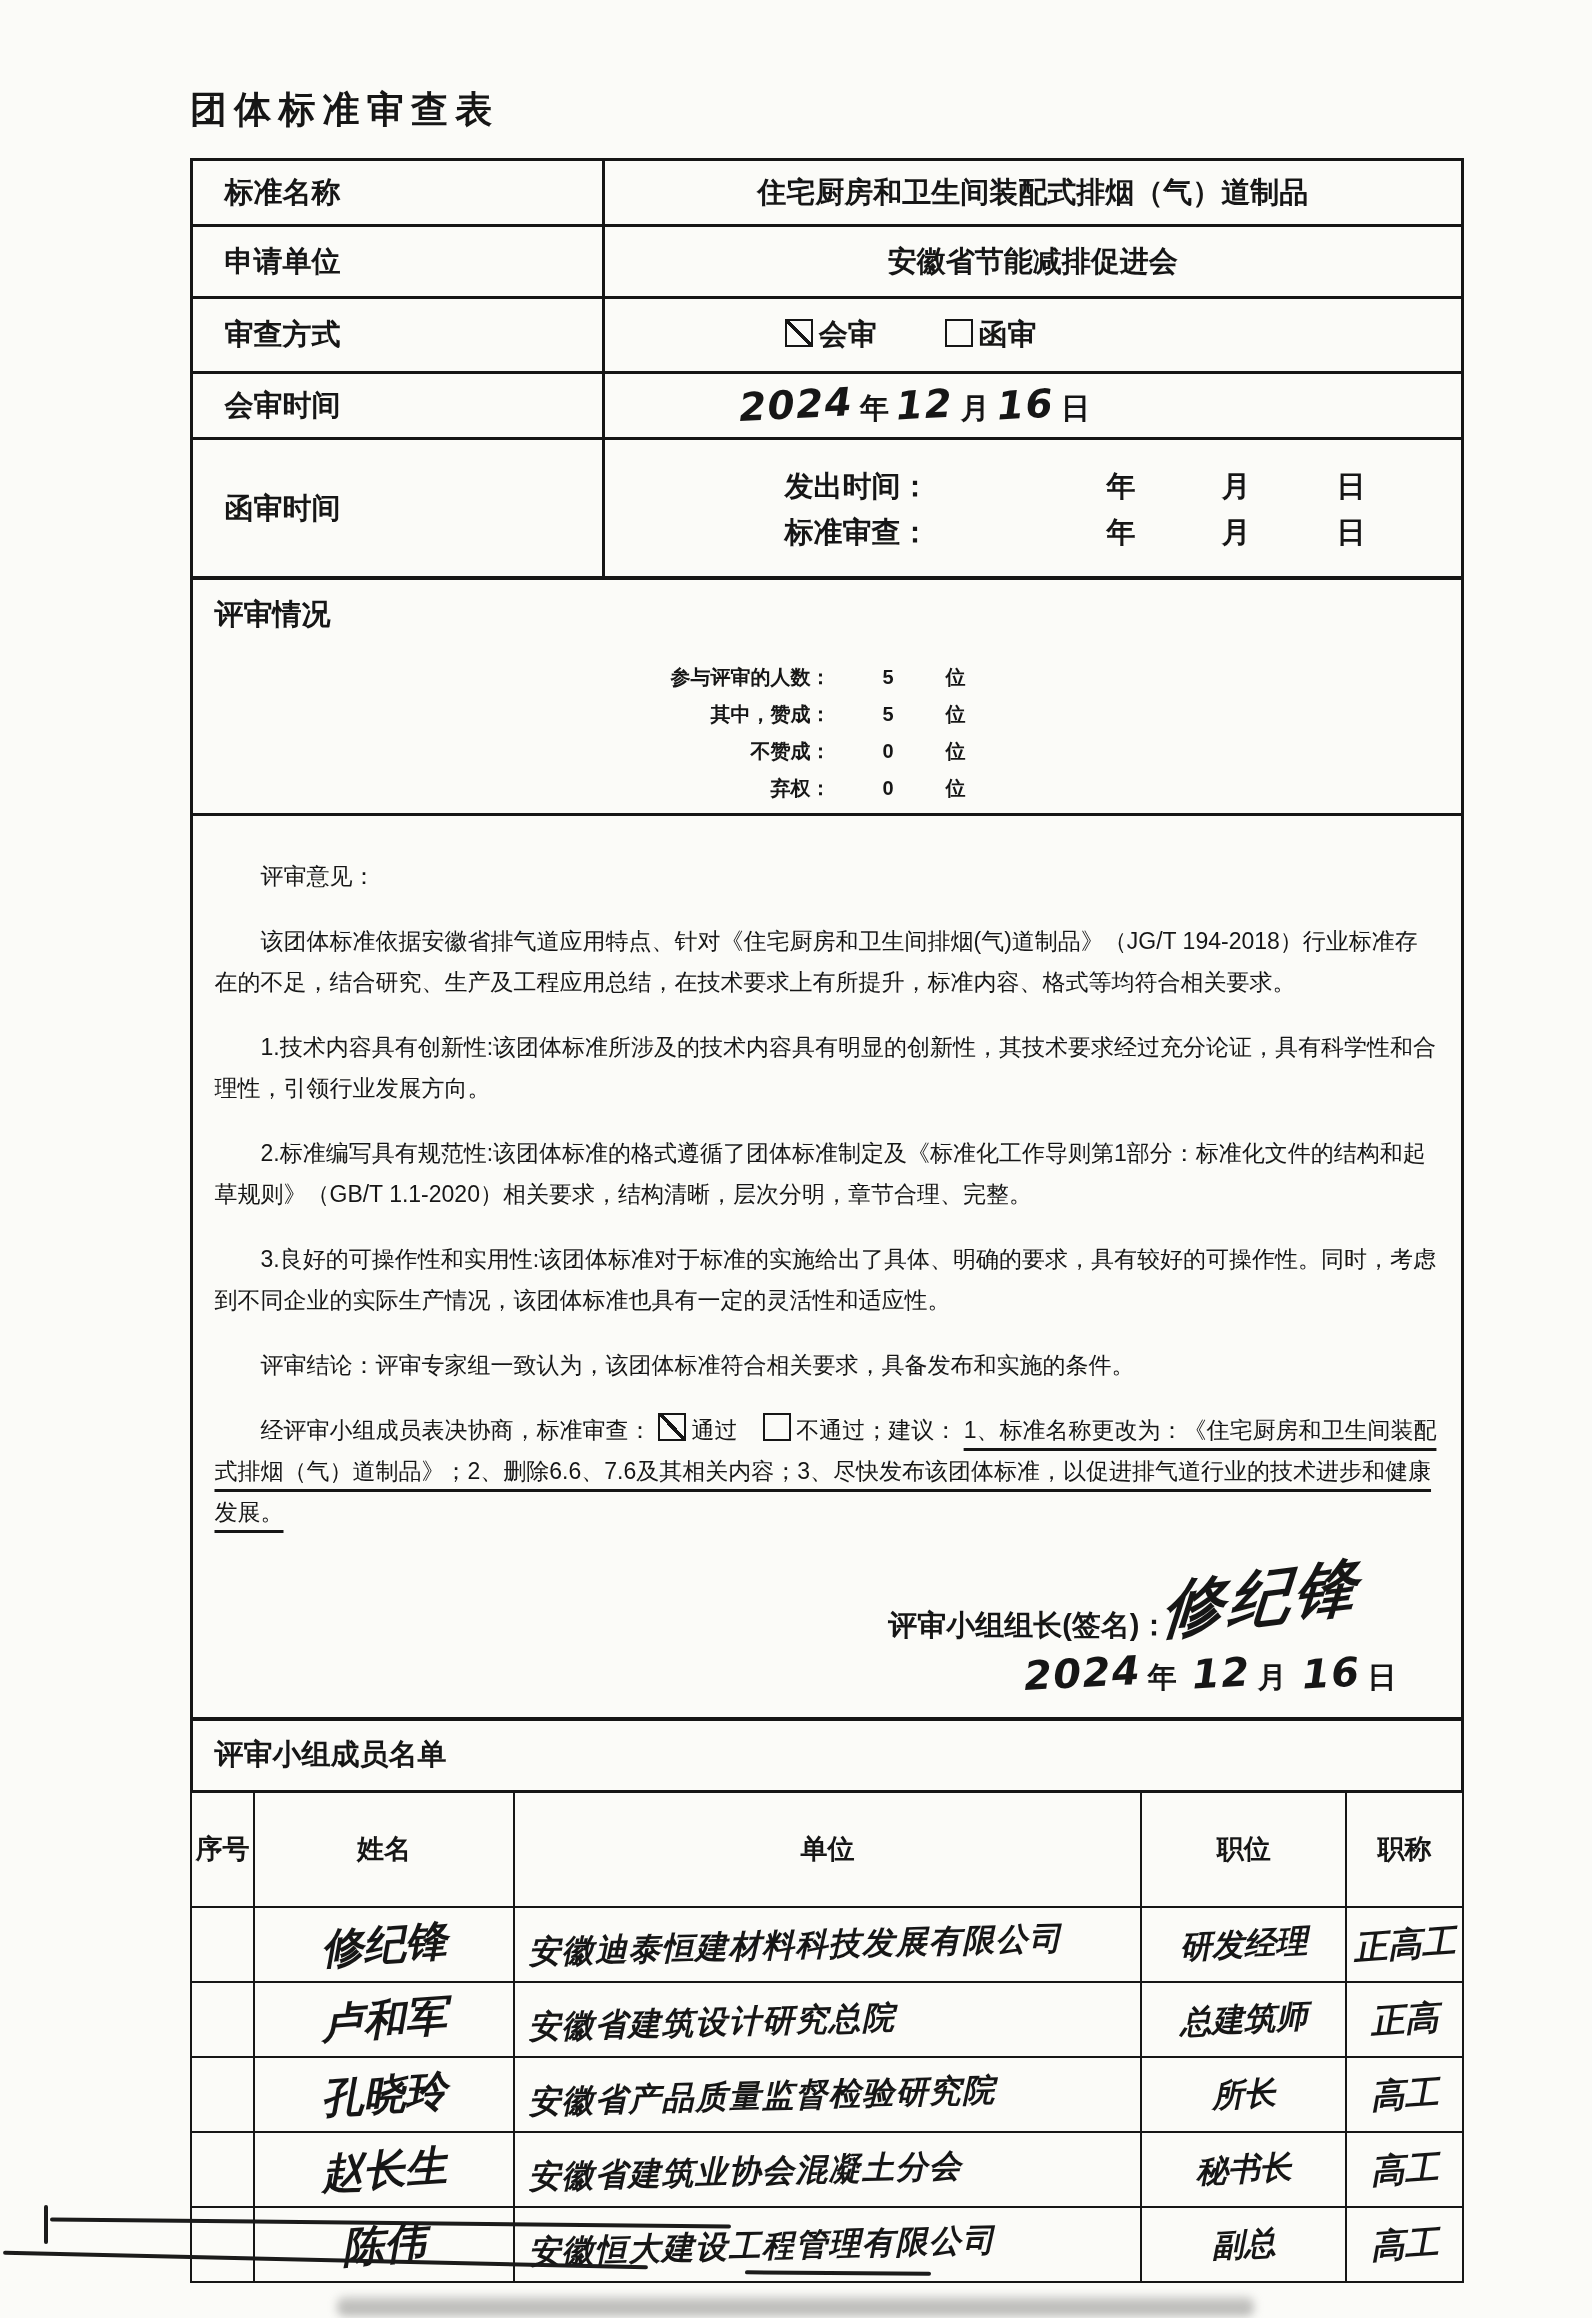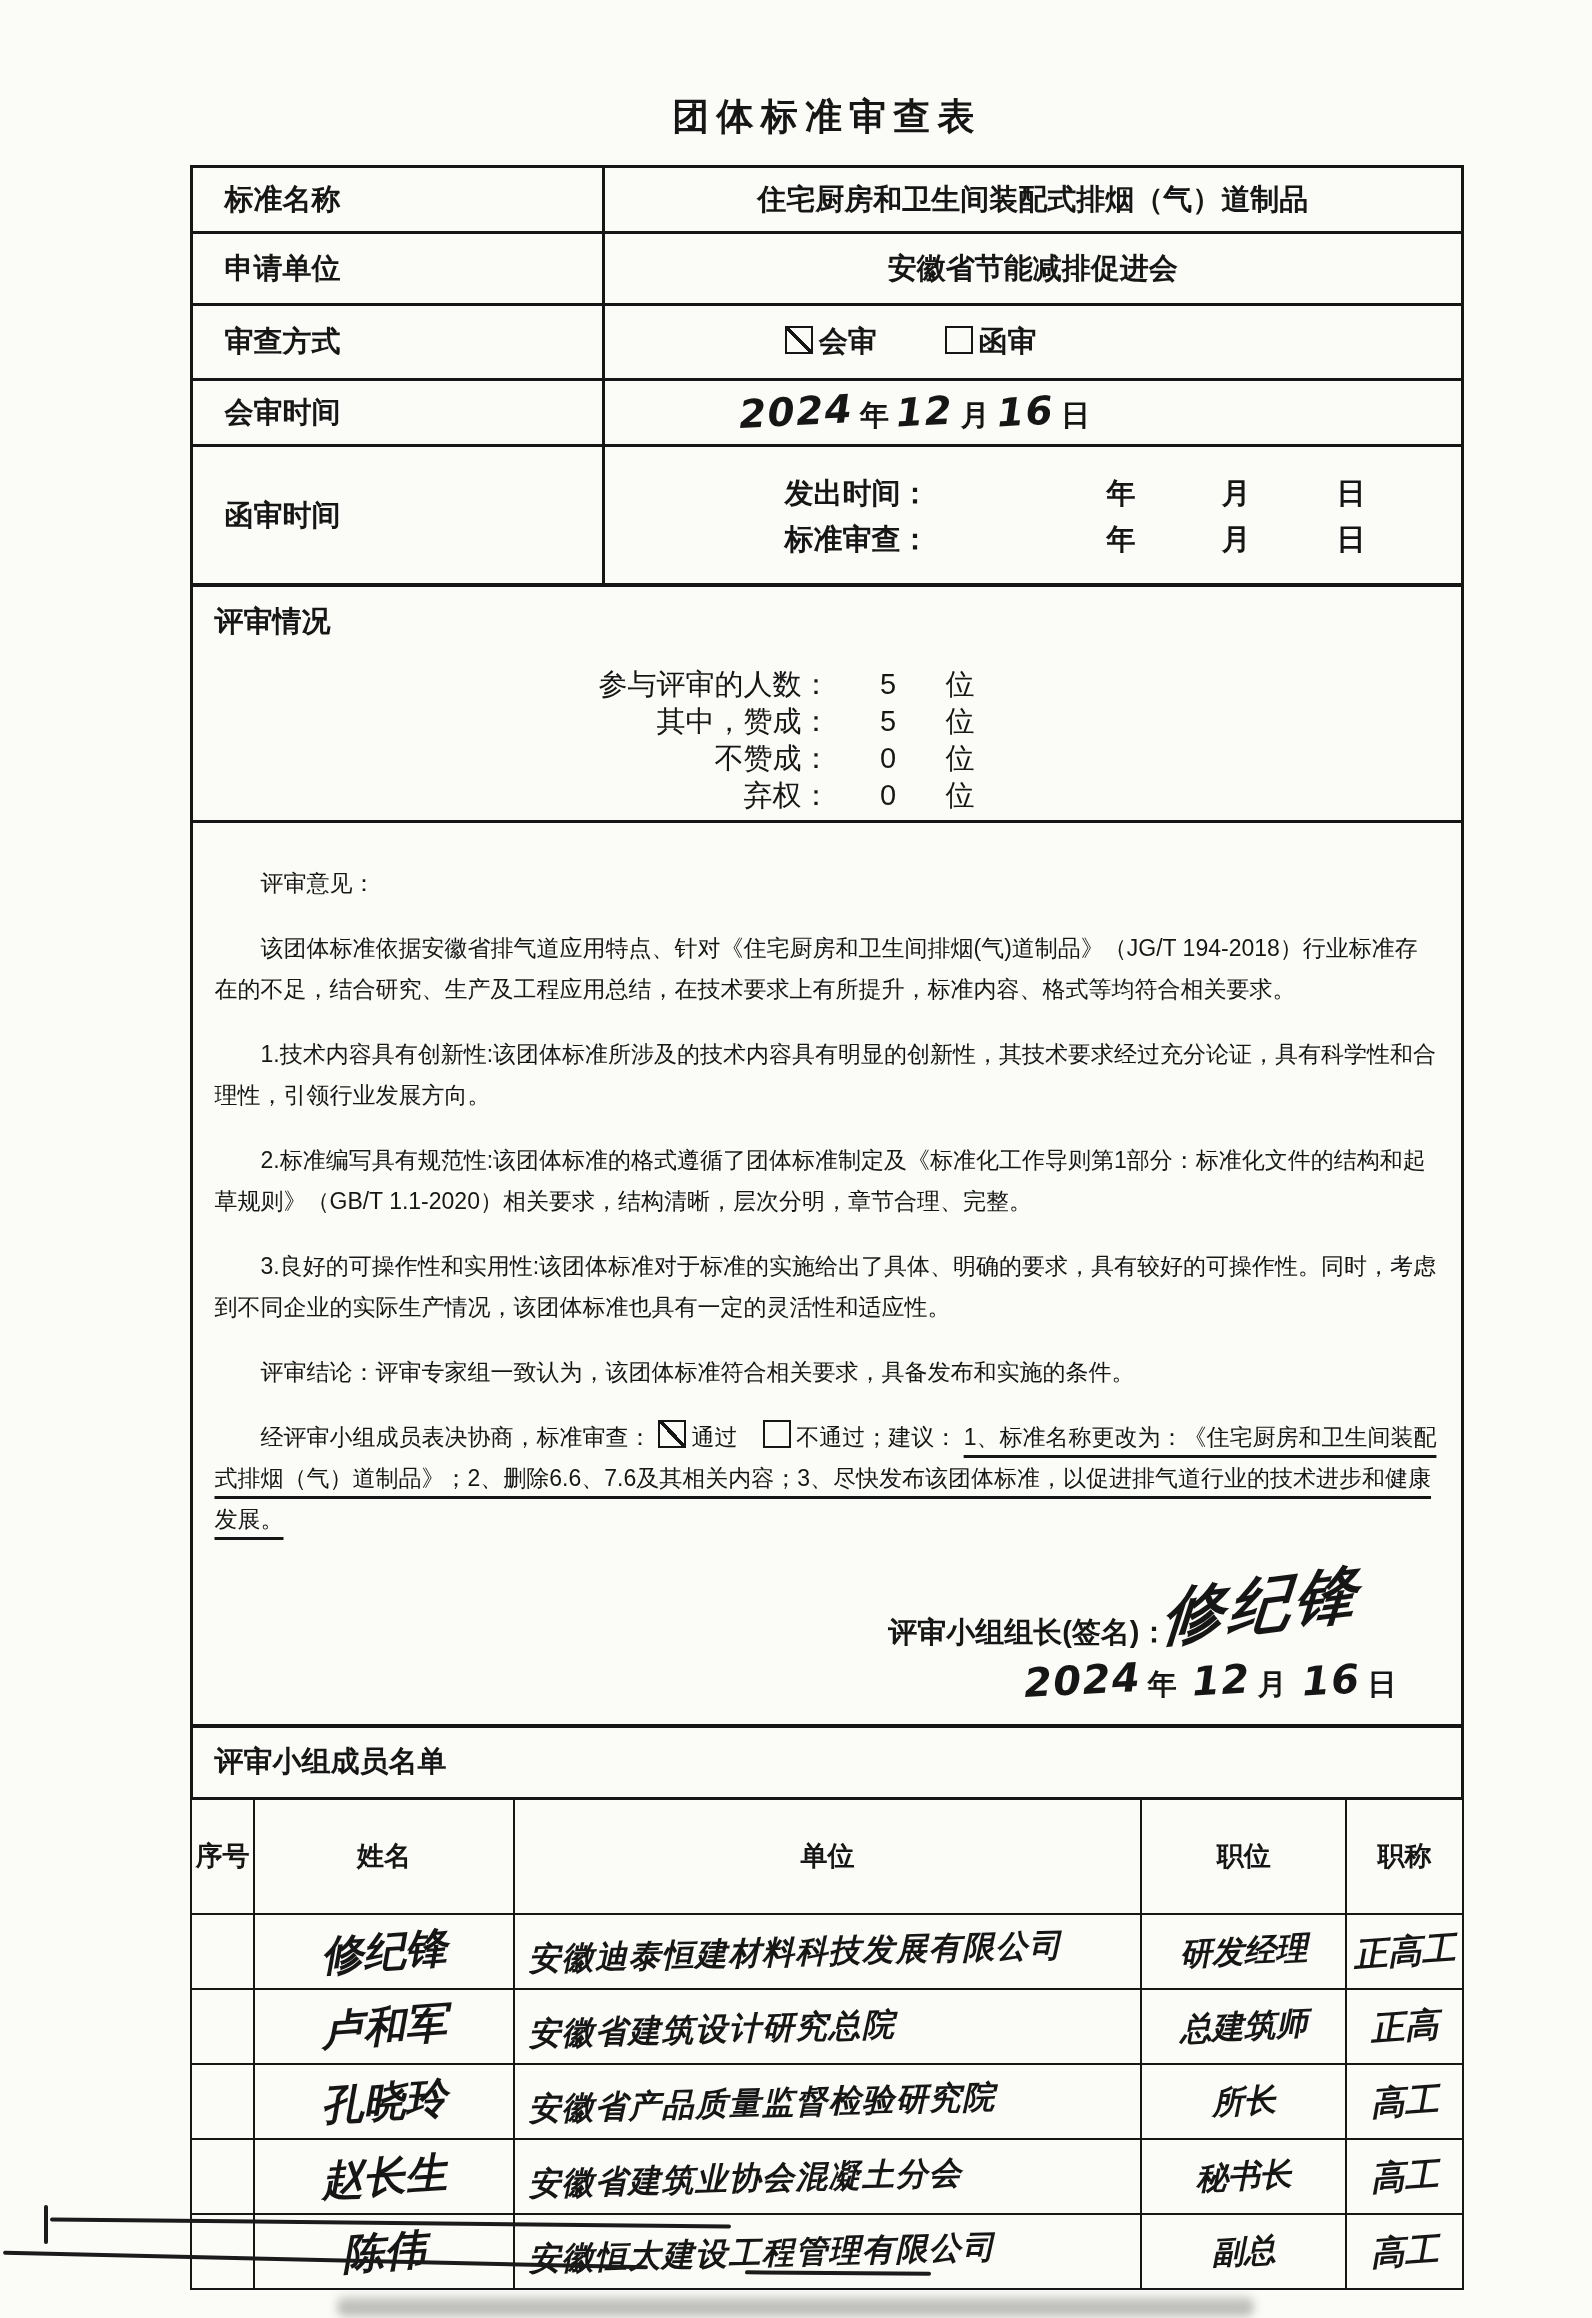--- a/index.html
+++ b/index.html
@@ -2,21 +2,21 @@
 <html lang="zh" style="font-size:11.5px"><head>
 <meta charset="utf-8">
 <style>
   html,body{margin:0;padding:0;background:#e9e9e7;}
   .page{
     position:relative;width:1593px;height:2319px;background:#fbfbf8;
     color:#161616;font-family:"Liberation Sans",sans-serif;overflow:hidden;
   }
   .doc{position:absolute;left:190px;top:80px;width:1274px;}
   .title{
-    text-align:center;font-size:37px;font-weight:bold;letter-spacing:7.2px;margin:12px 0 23px 0;
+    text-align:left;font-size:37px;font-weight:bold;letter-spacing:7.2px;margin:5px 0 23px 0;
   }
   
   table{border-collapse:collapse;width:100%;}
   .info-table td{
     border:3.6px solid #161616;font-size:29px;font-weight:bold;vertical-align:middle;
   }
   .label-cell{width:376px;padding-left:31.5px;}
   .r1{height:66px;} .r2{height:72px;} .r3{height:75px;} .r4{height:66px;} .r5{height:140px;}
   .val-center{text-align:center;}
   .shift-left{display:inline-block;transform:translateX(-122px);}
@@ -32,21 +32,21 @@
   .opt-gap{display:inline-block;width:68px;}
   .hw{font-family:"DejaVu Sans",cursive;font-style:italic;font-weight:bold;}
   .hw-date{font-size:39px;letter-spacing:1.4px;display:inline-block;transform:rotate(-3deg);margin:0 7.2px;}
   .letter-lines{padding-left:179px;line-height:46px;}
   .letter-lines .u{display:inline-block;margin-left:86px;}
   .letter-lines .lbl{display:inline-block;width:236px;}
   
   .box{border:3.6px solid #161616;margin-top:-3.6px;box-sizing:border-box;padding:15.8px 21.5px;}
   .sec-head{font-size:29px;font-weight:bold;margin:0;}
   .stats{margin:24px 0 7.2px 122px;}
-  .stat-row{display:flex;font-size:29px;font-weight:normal;line-height:37px;}
+  .stat-row{display:flex;font-size:20px;font-weight:bold;line-height:37px;}
   .stat-label{width:494px;text-align:right;}
   .stat-value{width:115px;text-align:center;}
   .stat-unit{text-align:left;}
   
   .opinion p{
     font-size:23px;font-weight:normal;line-height:41px;margin:24px 0 0 0;text-indent:2em;
   }
   .conclusion{font-size:28px;font-weight:bold;line-height:42px;margin:69px 0 0 0;}
   .decision{font-size:28px;font-weight:bold;line-height:57px;margin:34px 0 0 0;}
   .suggestion{

